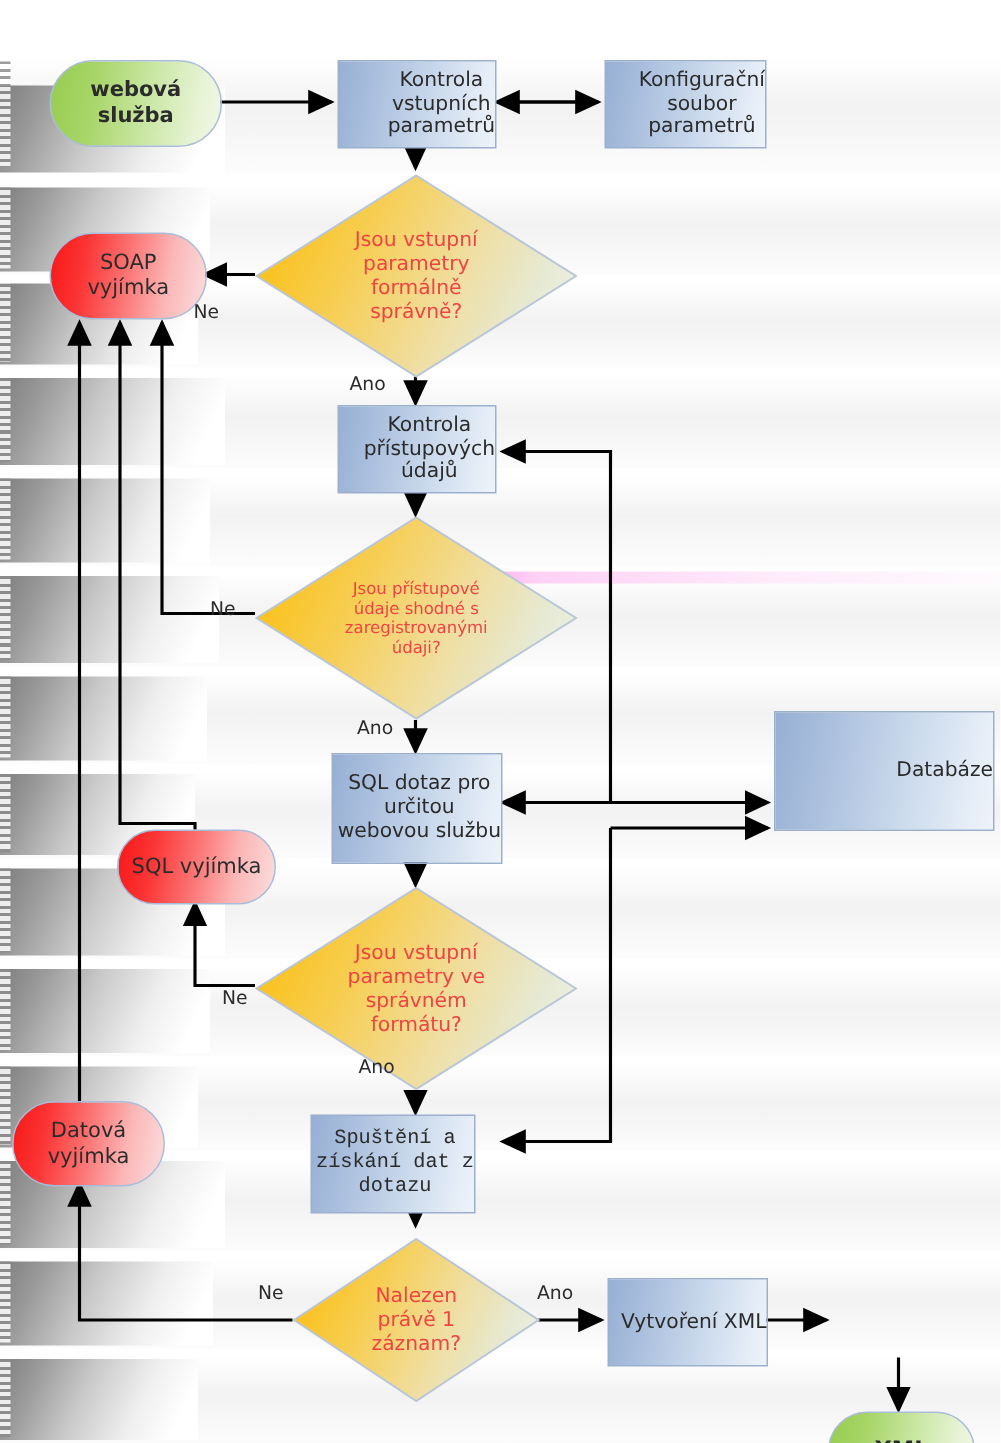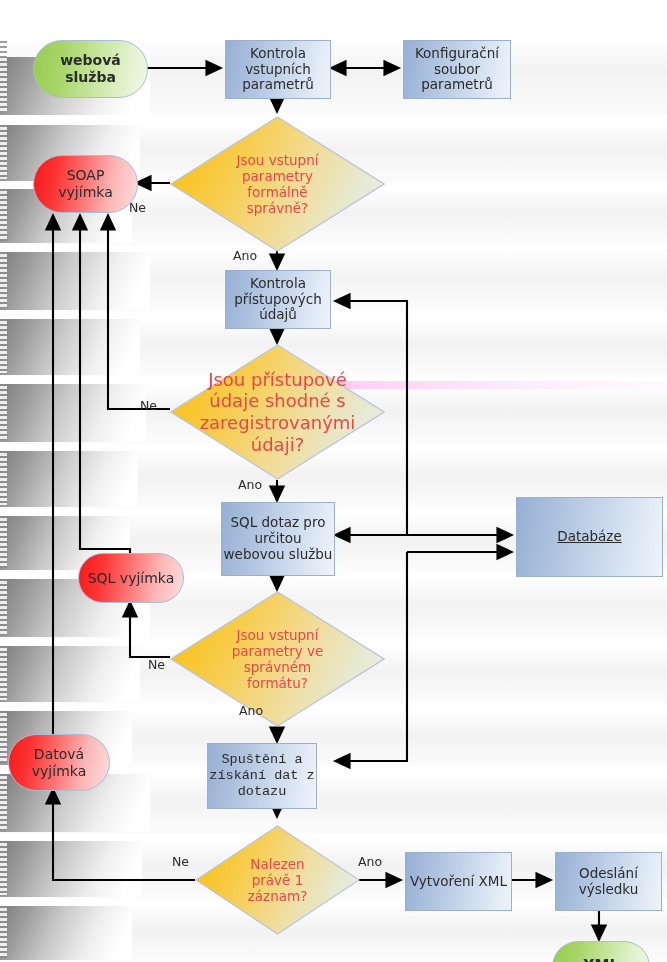--- a/index.html
+++ b/index.html
@@ -36,20 +36,21 @@
   #wires{position:absolute;inset:0;z-index:2;}
 
   
   .node{position:absolute;z-index:3;display:flex;align-items:center;justify-content:center;text-align:center;color:#2b2b2b;}
   .node span{display:block;line-height:1.18;}
 
   .proc{
     border:1px solid #9bb0cc;
     background:linear-gradient(100deg,#96afd3 0%,#a9bedd 22%,#c6d6ea 55%,#e2ebf6 85%,#eef3fa 100%);
     font-size:13.5px;
+    justify-content:flex-end;
   }
   .term{
     border:1px solid #a9bcd8;
     border-radius:999px;
     font-size:14px;
   }
   .term-green{
     background:linear-gradient(100deg,#96cc50 0%,#a7d567 25%,#cbe7a6 58%,#e6f3d4 84%,#f1f8e8 100%);
     font-weight:bold;
   }
@@ -221,28 +222,28 @@
           <linearGradient id="gd2" x1="0" y1="0.35" x2="1" y2="0.65">
         <stop offset="0" stop-color="#fac016"></stop>
             <stop offset="0.30" stop-color="#f7ce53"></stop>
         <stop offset="0.62" stop-color="#f0dea0"></stop>
             <stop offset="0.86" stop-color="#e6e9d2"></stop>
         <stop offset="1" stop-color="#eef0e4"></stop>
           </linearGradient>
         </defs>
       <polygon points="107.5,1 214,68 107.5,135 1,68" fill="url(#gd2)" stroke="#b9c6d8" stroke-width="1.3"></polygon>
     </svg>
-    <div class="dia-text" style="font-size:18px;">Jsou přístupové<br>údaje shodné s<br>zaregistrovanými<br>údaji?</div>
+    <div class="dia-text" style="font-size:11px;">Jsou přístupové<br>údaje shodné s<br>zaregistrovanými<br>údaji?</div>
   </div>
 
   <div class="node proc" style="left:221px;top:465px;width:112px;height:72px;">
     <span>SQL dotaz pro<br>určitou<br>webovou službu</span>
   </div>
 
-  <div class="node proc" style="left:516px;top:460px;width:145px;height:78px;text-decoration:underline;">
+  <div class="node proc" style="left:516px;top:437px;width:145px;height:78px;">
     <span>Databáze</span>
   </div>
 
   <div class="node term term-red" style="left:78px;top:516px;width:104px;height:48px;align-items:center;">
     <span>SQL vyjímka</span>
   </div>
 
   <div class="dia-wrap" style="left:170px;top:554px;width:215px;height:136px;">
     <svg class="dia-shape" viewBox="0 0 215 136" preserveAspectRatio="none">
       <defs>
@@ -280,23 +281,20 @@
         </defs>
       <polygon points="82.5,1 164,55 82.5,109 1,55" fill="url(#gd4)" stroke="#b9c6d8" stroke-width="1.3"></polygon>
     </svg>
     <div class="dia-text">Nalezen<br>právě 1<br>záznam?</div>
   </div>
 
   <div class="node proc" style="left:405px;top:815px;width:105px;height:57px;">
     <span>Vytvoření XML</span>
   </div>
 
-  <div class="node proc" style="left:555px;top:815px;width:105px;height:57px;">
-    <span>Odeslání<br>výsledku</span>
-  </div>
 
   <div class="node term term-green" style="left:552px;top:904px;width:96px;height:50px;font-weight:bold;font-size:15px;text-align:right;">
     <span>XML</span>
   </div>
 
   <div class="edge-label" style="left:129px;top:163px;">Ne</div>
   <div class="edge-label" style="left:233px;top:211px;">Ano</div>
 
   <div class="edge-label" style="left:140px;top:361px;">Ne</div>
   <div class="edge-label" style="left:238px;top:440px;">Ano</div>

